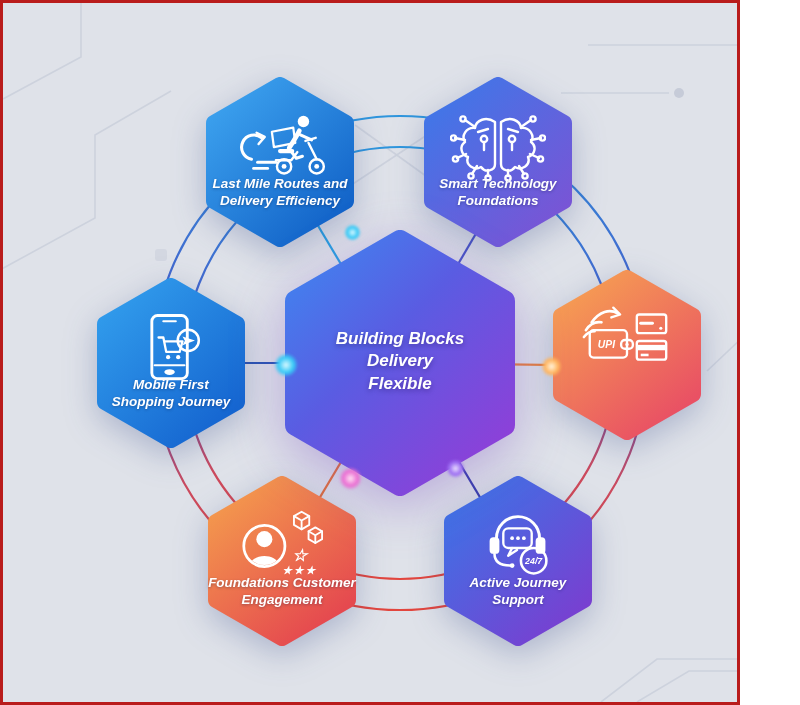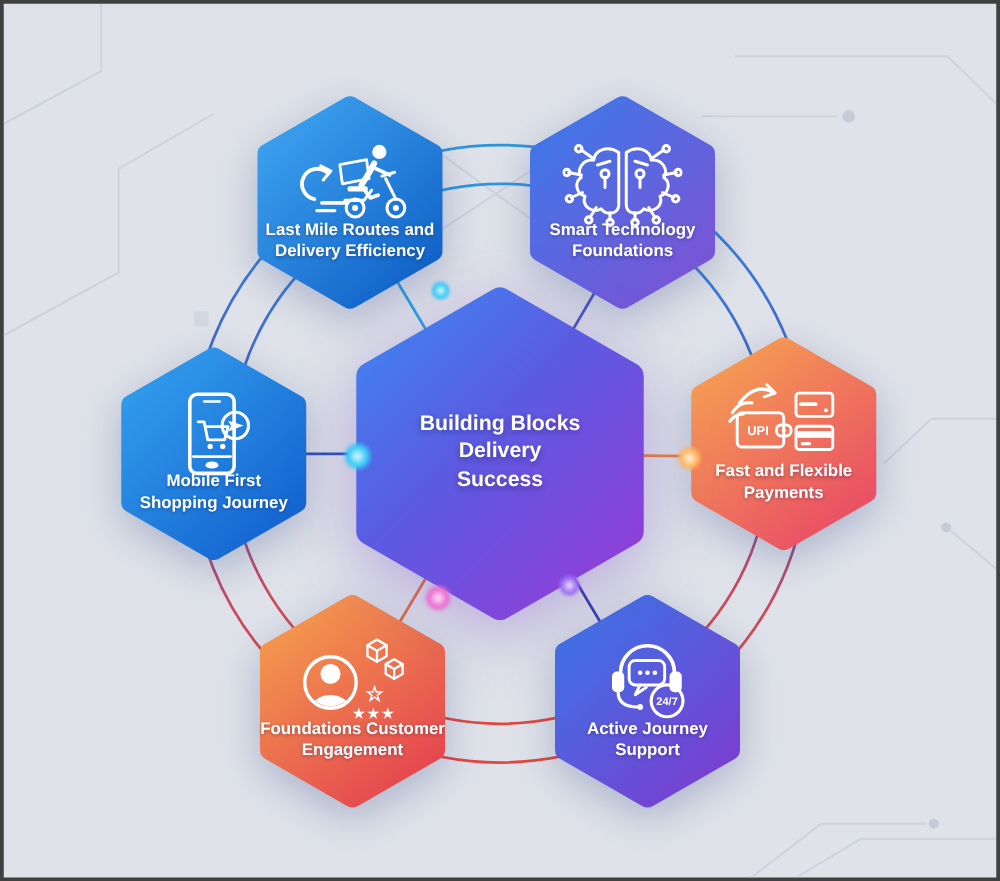--- a/index.html
+++ b/index.html
@@ -1,17 +1,17 @@
 <!DOCTYPE html>
 <html><head>
 <meta charset="utf-8">
 <style>
   html,body{margin:0;padding:0;background:#ffffff;font-family:"Liberation Sans",sans-serif;}
-  #frame{position:relative;width:800px;height:705px;box-sizing:border-box;border:3px solid #404040;
-         background:#dfe2e9;overflow:hidden;}
+  #frame{position:relative;width:740px;height:705px;box-sizing:border-box;border:3px solid #b91c1c;
+         background:#dfe2e9;overflow:hidden;font-style:italic;}
   svg{display:block;}
   #bg-svg{position:absolute;left:0;top:0;}
   .hex{position:absolute;}
   .hex-shape{position:absolute;left:0;top:0;filter:drop-shadow(0 9px 16px rgba(40,60,130,.28));}
   .hex-center .hex-shape{filter:drop-shadow(0 12px 26px rgba(110,60,190,.35));}
   .hex-icon{position:absolute;left:50%;top:19%;transform:translateX(-50%);}
   .hex-label{position:absolute;left:50%;top:57.5%;transform:translateX(-50%);
              color:#fff;font-weight:700;font-size:13.5px;line-height:1.28;text-align:center;
              text-shadow:0 1px 3px rgba(10,20,60,.35);}
   .hex--n0 .hex-label{width:154px;}
@@ -205,21 +205,20 @@
         </g>
         <g class="icon-fill">
           <circle cx="50" cy="42.5" r="1.7"></circle>
           <circle cx="84.5" cy="26" r="1.6"></circle>
           <rect x="61" y="43" width="28" height="5.5"></rect>
           <rect x="64" y="52" width="8" height="2.6"></rect>
         </g>
         <text class="icon-text" x="29" y="46.5" font-size="10.5" text-anchor="middle">UPI</text>
       </svg>
     </div>
-    <div class="hex-label">Fast and Flexible Payments</div>
   </div>
 
   <div class="hex hex--n3" style="left:440px;top:472px;width:150px;height:172px;">
     <svg class="hex-shape" width="150" height="172" viewBox="0 0 150 172">
       <path d="M75,9 L141,47 L141,125 L75,163 L9,125 L9,47 Z" fill="url(#g-support)" stroke="url(#g-support)" stroke-width="16" stroke-linejoin="round"></path>
     </svg>
     <div class="hex-icon">
       <svg width="94" height="76" viewBox="0 0 96 76">
         <g class="icon-stroke">
           <path d="M26,30 A22,22 0 0 1 70,30" stroke-width="3"></path>
@@ -292,21 +291,21 @@
     <div class="hex-label">Mobile First Shopping Journey</div>
   </div>
 
   <div class="hex hex-center" style="left:279px;top:224px;width:236px;height:272px;">
     <svg class="hex-shape" width="236" height="272" viewBox="0 0 236 272">
       <path d="M118,14 L222,74 L222,198 L118,258 L14,198 L14,74 Z" fill="url(#g-center)" stroke="url(#g-center)" stroke-width="22" stroke-linejoin="round"></path>
     </svg>
     <div class="center-title">
       <div>Building Blocks</div>
       <div>Delivery</div>
-      <div>Success</div>
+      <div>Flexible</div>
     </div>
   </div>
 
   <div class="glow glow-cyan" style="left:271px;top:350px;width:24px;height:24px;"></div>
   <div class="glow glow-warm" style="left:538px;top:353px;width:21px;height:21px;"></div>
   <div class="glow glow-magenta" style="left:336px;top:464px;width:23px;height:23px;"></div>
   <div class="glow glow-violet" style="left:443px;top:456px;width:19px;height:19px;"></div>
   <div class="glow glow-cyan" style="left:341px;top:221px;width:17px;height:17px;"></div>
 
 </div>

